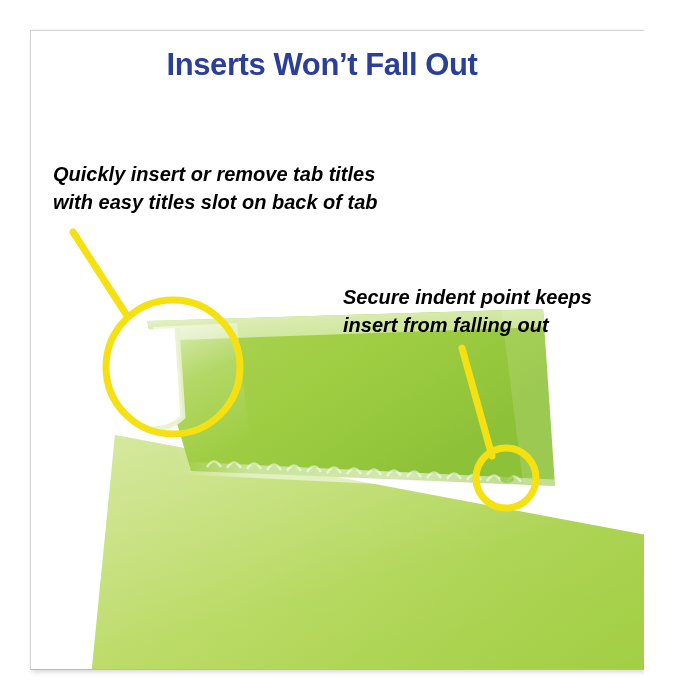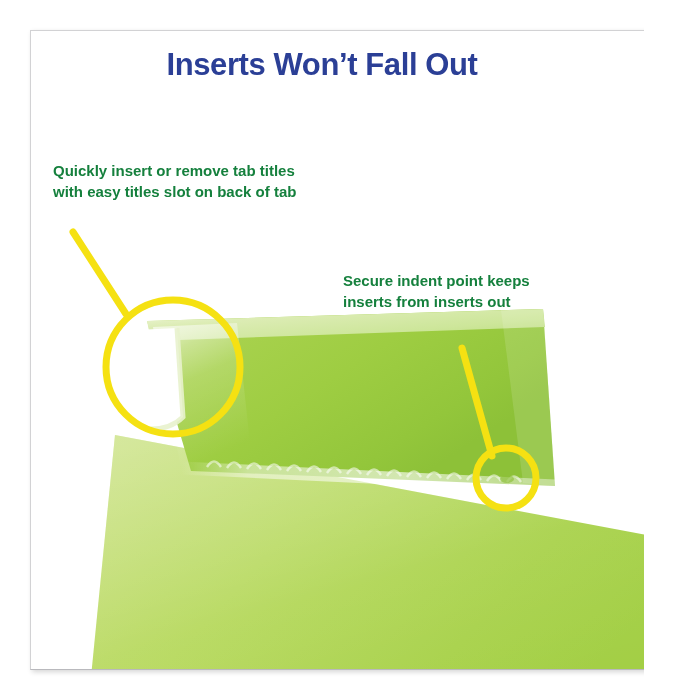--- a/index.html
+++ b/index.html
@@ -44,28 +44,29 @@
     font-size: 31px;
     font-weight: bold;
     letter-spacing: -0.4px;
     line-height: 1.1;
     color: #2b3f96;
     white-space: nowrap;
   }
   
   .caption {
     position: absolute;
+    font-style: italic;
     font-weight: bold;
-    font-size: 15px;
+    font-size: 20px;
     line-height: 1.42;
-    color: #15803d;
+    color: #000000;
     white-space: nowrap;
   }
   #caption-left  { left: 53px; top: 160px; }
-  #caption-right { left: 343px; top: 270px; }
+  #caption-right { left: 343px; top: 283px; }
   .caption .line { display: block; }
 
   
   #product-art {
     position: absolute;
     left: 0; top: 0;
     width: 642px;
     height: 640px;
   }
   
@@ -184,16 +185,16 @@
 
   <div id="headline">Inserts Won’t Fall Out</div>
 
   <div class="caption" id="caption-left">
     <span class="line">Quickly insert or remove tab titles</span>
     <span class="line">with easy titles slot on back of tab</span>
   </div>
 
   <div class="caption" id="caption-right">
     <span class="line">Secure indent point keeps</span>
-    <span class="line">inserts from inserts out</span>
+    <span class="line">insert from falling out</span>
   </div>
 
 </div>
 
 </body></html>

